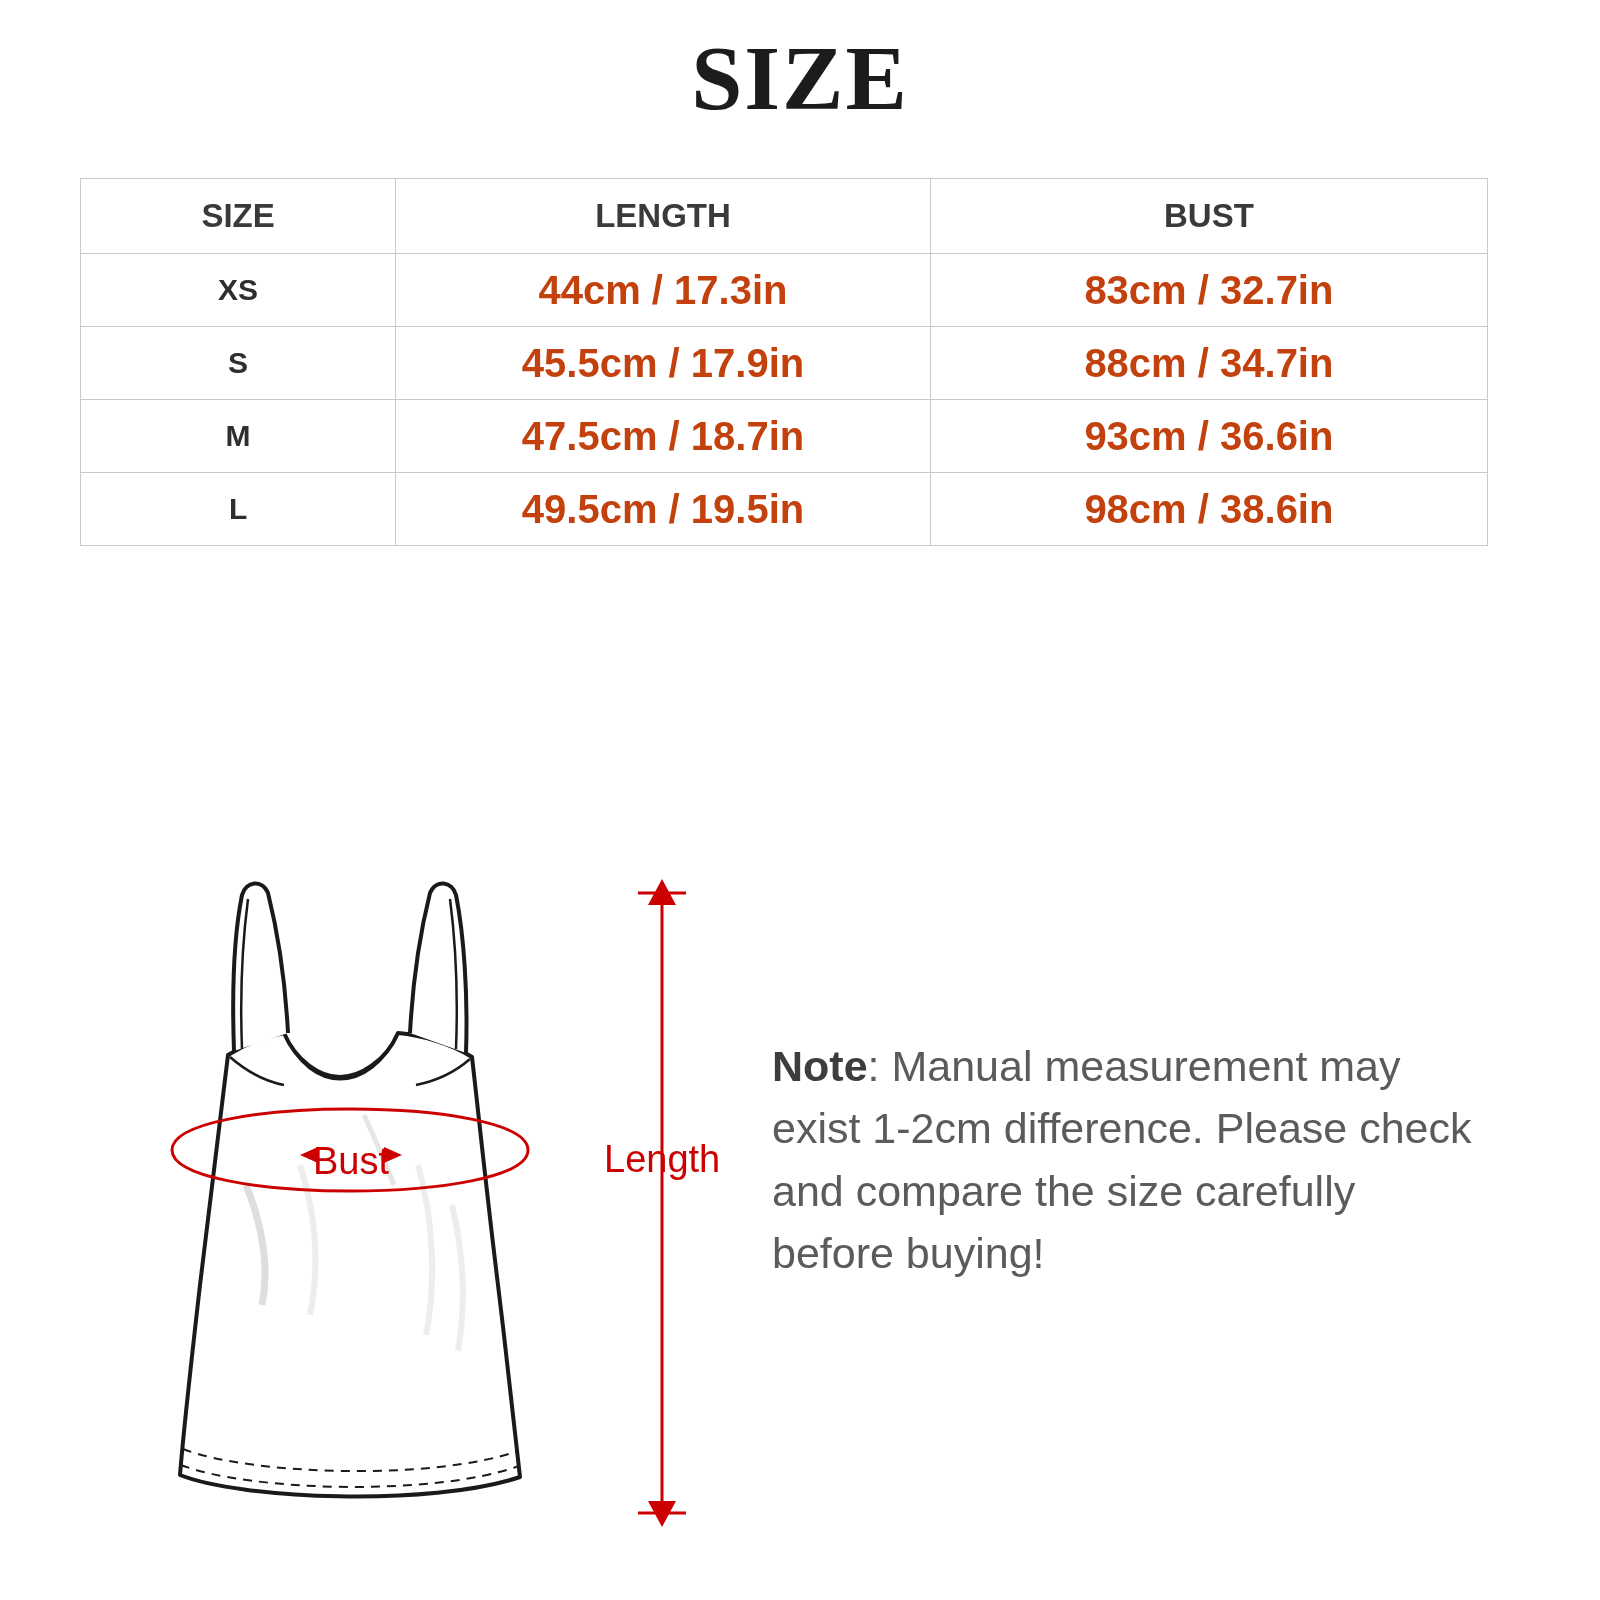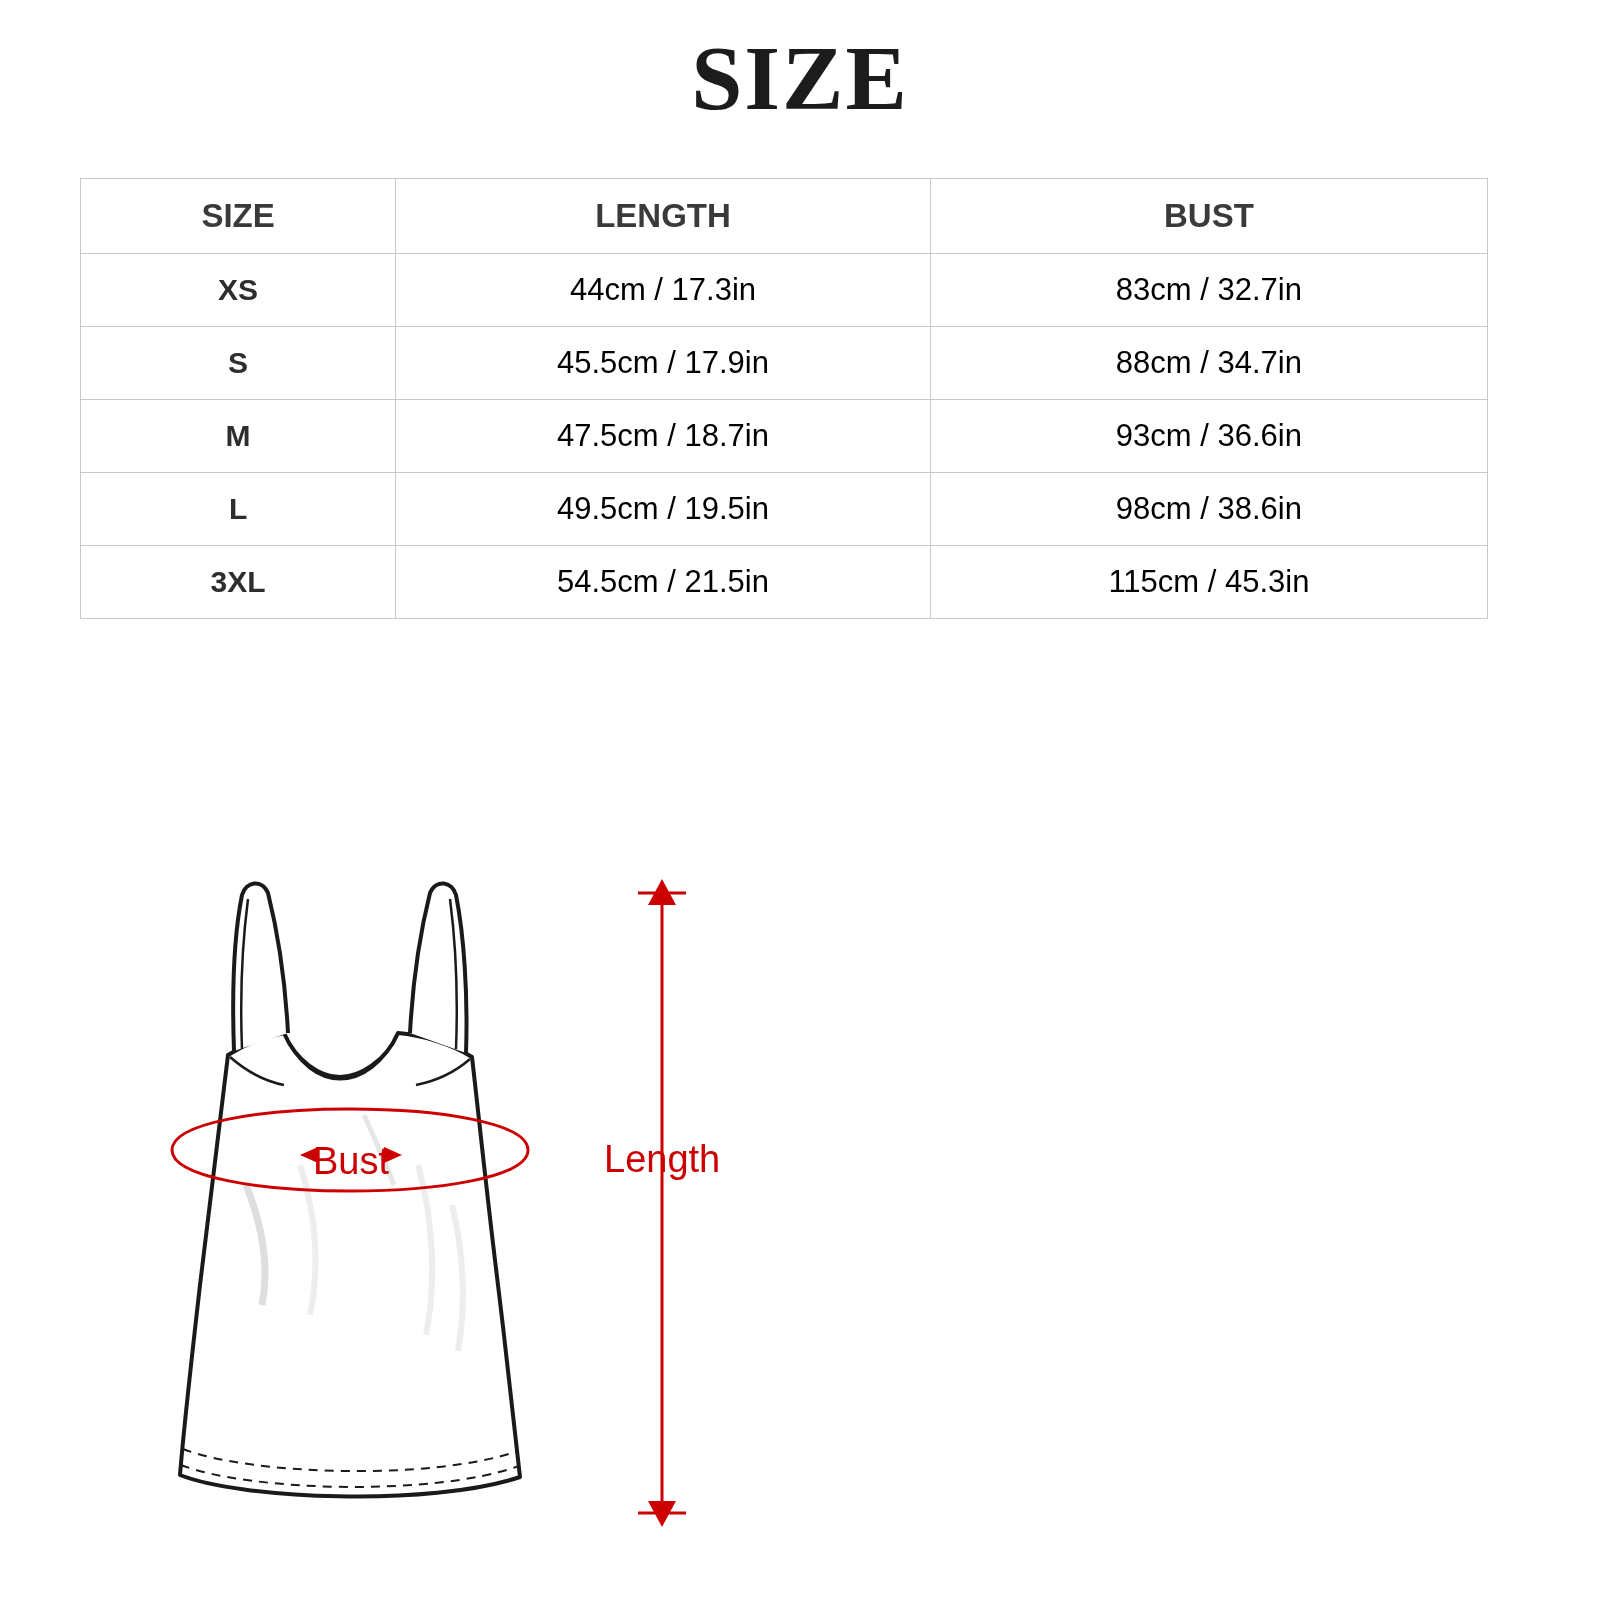--- a/index.html
+++ b/index.html
@@ -43,23 +43,23 @@
   table.size-table {
     border-collapse: collapse;
     width: 100%;
     table-layout: fixed;
   }
   table.size-table td, table.size-table th {
     border: 1px solid #c9c9c9;
     height: 70px;
     text-align: center;
     vertical-align: middle;
-    font-size: 31px;
-    color: #000000;
-    font-weight: normal;
+    font-size: 40px;
+    color: #c2410c;
+    font-weight: bold;
   }
   table.size-table thead th {
     font-size: 33px;
     color: #3a3a3a;
     font-weight: bold;
     height: 72px;
   }
   table.size-table tbody td.size-col {
     font-weight: bold;
     color: #2e2e2e;
@@ -151,25 +151,20 @@
         </tr>
         <tr>
           <td class="size-col">M</td>
           <td>47.5cm / 18.7in</td>
           <td>93cm / 36.6in</td>
         </tr>
         <tr>
           <td class="size-col">L</td>
           <td>49.5cm / 19.5in</td>
           <td>98cm / 38.6in</td>
-        </tr>
-        <tr>
-          <td class="size-col">3XL</td>
-          <td>54.5cm / 21.5in</td>
-          <td>115cm / 45.3in</td>
         </tr>
       </tbody>
     </table>
   </div>
 
   <div class="lower">
 
     <svg class="garment" width="600" height="720" viewBox="0 0 600 720">
 
       <path d="M 78 190
@@ -217,14 +212,17 @@
       <path d="M 512 14 l -14 26 l 28 0 z" fill="#cc0000"></path>
       <path d="M 512 662 l -14 -26 l 28 0 z" fill="#cc0000"></path>
       <line x1="488" y1="28" x2="536" y2="28" stroke="#cc0000" stroke-width="3"></line>
       <line x1="488" y1="648" x2="536" y2="648" stroke="#cc0000" stroke-width="3"></line>
     </svg>
   </div>
 
   <div class="bust-label">Bust</div>
   <div class="length-label">Length</div>
 
+  <div class="note">
+    <span class="note-strong">Note</span><span>: Manual measurement may exist 1-2cm difference. Please check and compare the size carefully before buying!</span>
+  </div>
 
 </div>
 
 </body></html>

